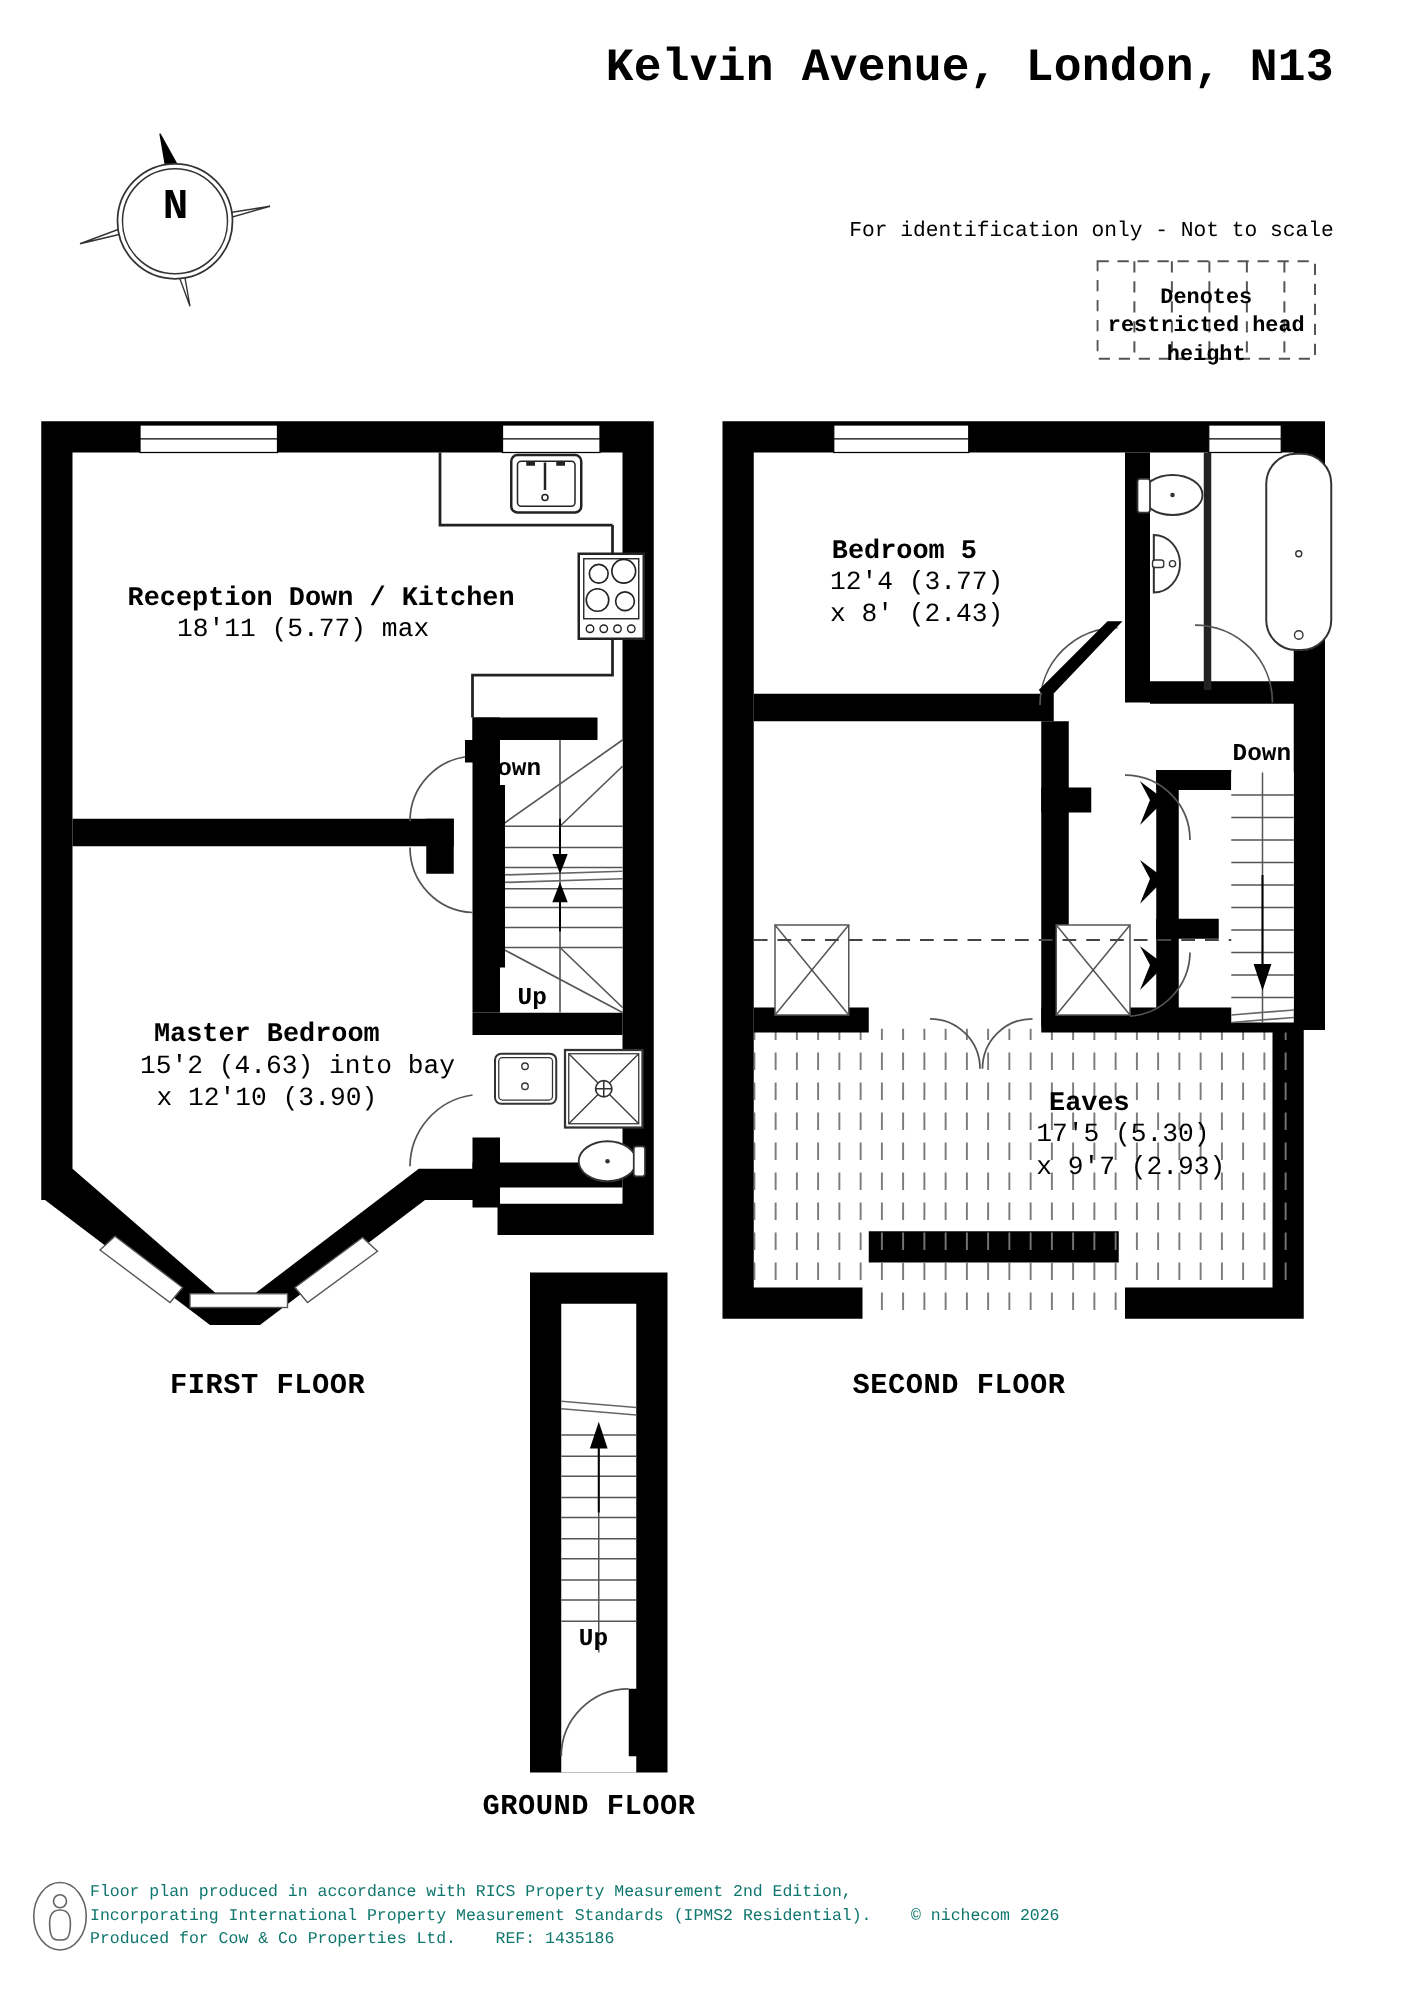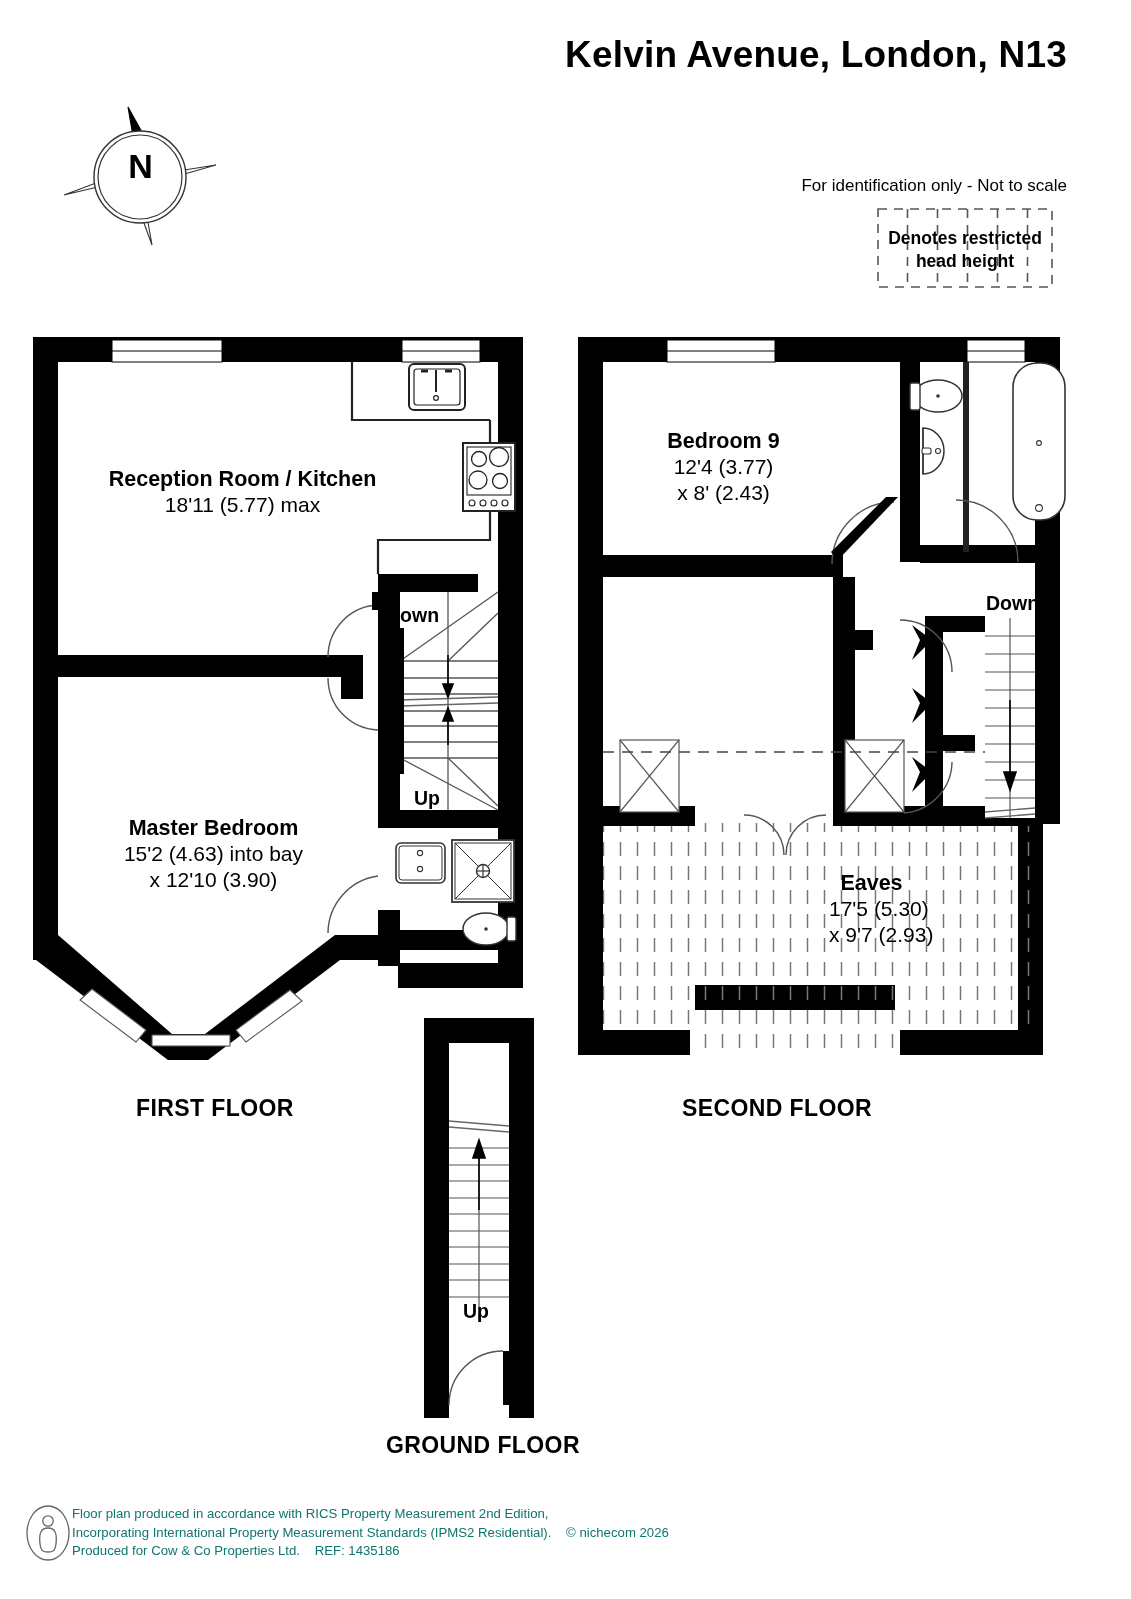--- a/index.html
+++ b/index.html
@@ -1,20 +1,20 @@
 <!DOCTYPE html>
 <html><head>
 <meta charset="utf-8">
 <style>
   html,body{margin:0;padding:0;background:#fff;}
   body{
     width:1131px;height:1599px;position:relative;overflow:hidden;
     font-family:"Liberation Sans", sans-serif;color:#000;
   }
-  .stage{position:absolute;inset:0;width:1131px;height:1174px;}
+  .stage{position:absolute;inset:0;width:1131px;height:1174px;font-family:Liberation Mono, monospace;}
   svg.plan{position:absolute;left:0;top:0;width:1131px;height:1599px;}
 
   
   .title{
     position:absolute;right:64px;top:34px;
     font-size:37px;font-weight:bold;letter-spacing:.2px;white-space:nowrap;
   }
   .areas{
     position:absolute;right:64px;top:92px;
     text-align:right;font-size:24.5px;line-height:29px;white-space:nowrap;
@@ -388,32 +388,32 @@
       </g>
 
       <g>
         <rect x="503" y="1351" width="7" height="54" fill="#000"></rect>
         <path d="M503,1351 A54,54 0 0 0 449,1405" fill="none" stroke="#555" stroke-width="1.4"></path>
       </g>
     </g>
   </svg>
 
   <div class="room" id="room-reception">
-    <div class="nm">Reception Room / Kitchen</div>
+    <div class="nm">Reception Down / Kitchen</div>
     <div class="dim">18'11 (5.77) max</div>
   </div>
 
   <div class="room" id="room-master">
     <div class="nm">Master Bedroom</div>
     <div class="dim">15'2 (4.63) into bay</div>
     <div class="dim">x 12'10 (3.90)</div>
   </div>
 
   <div class="room" id="room-bed3">
-    <div class="nm">Bedroom 9</div>
+    <div class="nm">Bedroom 5</div>
     <div class="dim">12'4 (3.77)</div>
     <div class="dim">x 8' (2.43)</div>
   </div>
 
 
   <div class="room" id="room-eaves">
     <div class="nm">Eaves</div>
     <div class="dim">17'5 (5.30)</div>
     <div class="dim">x 9'7 (2.93)</div>
   </div>

